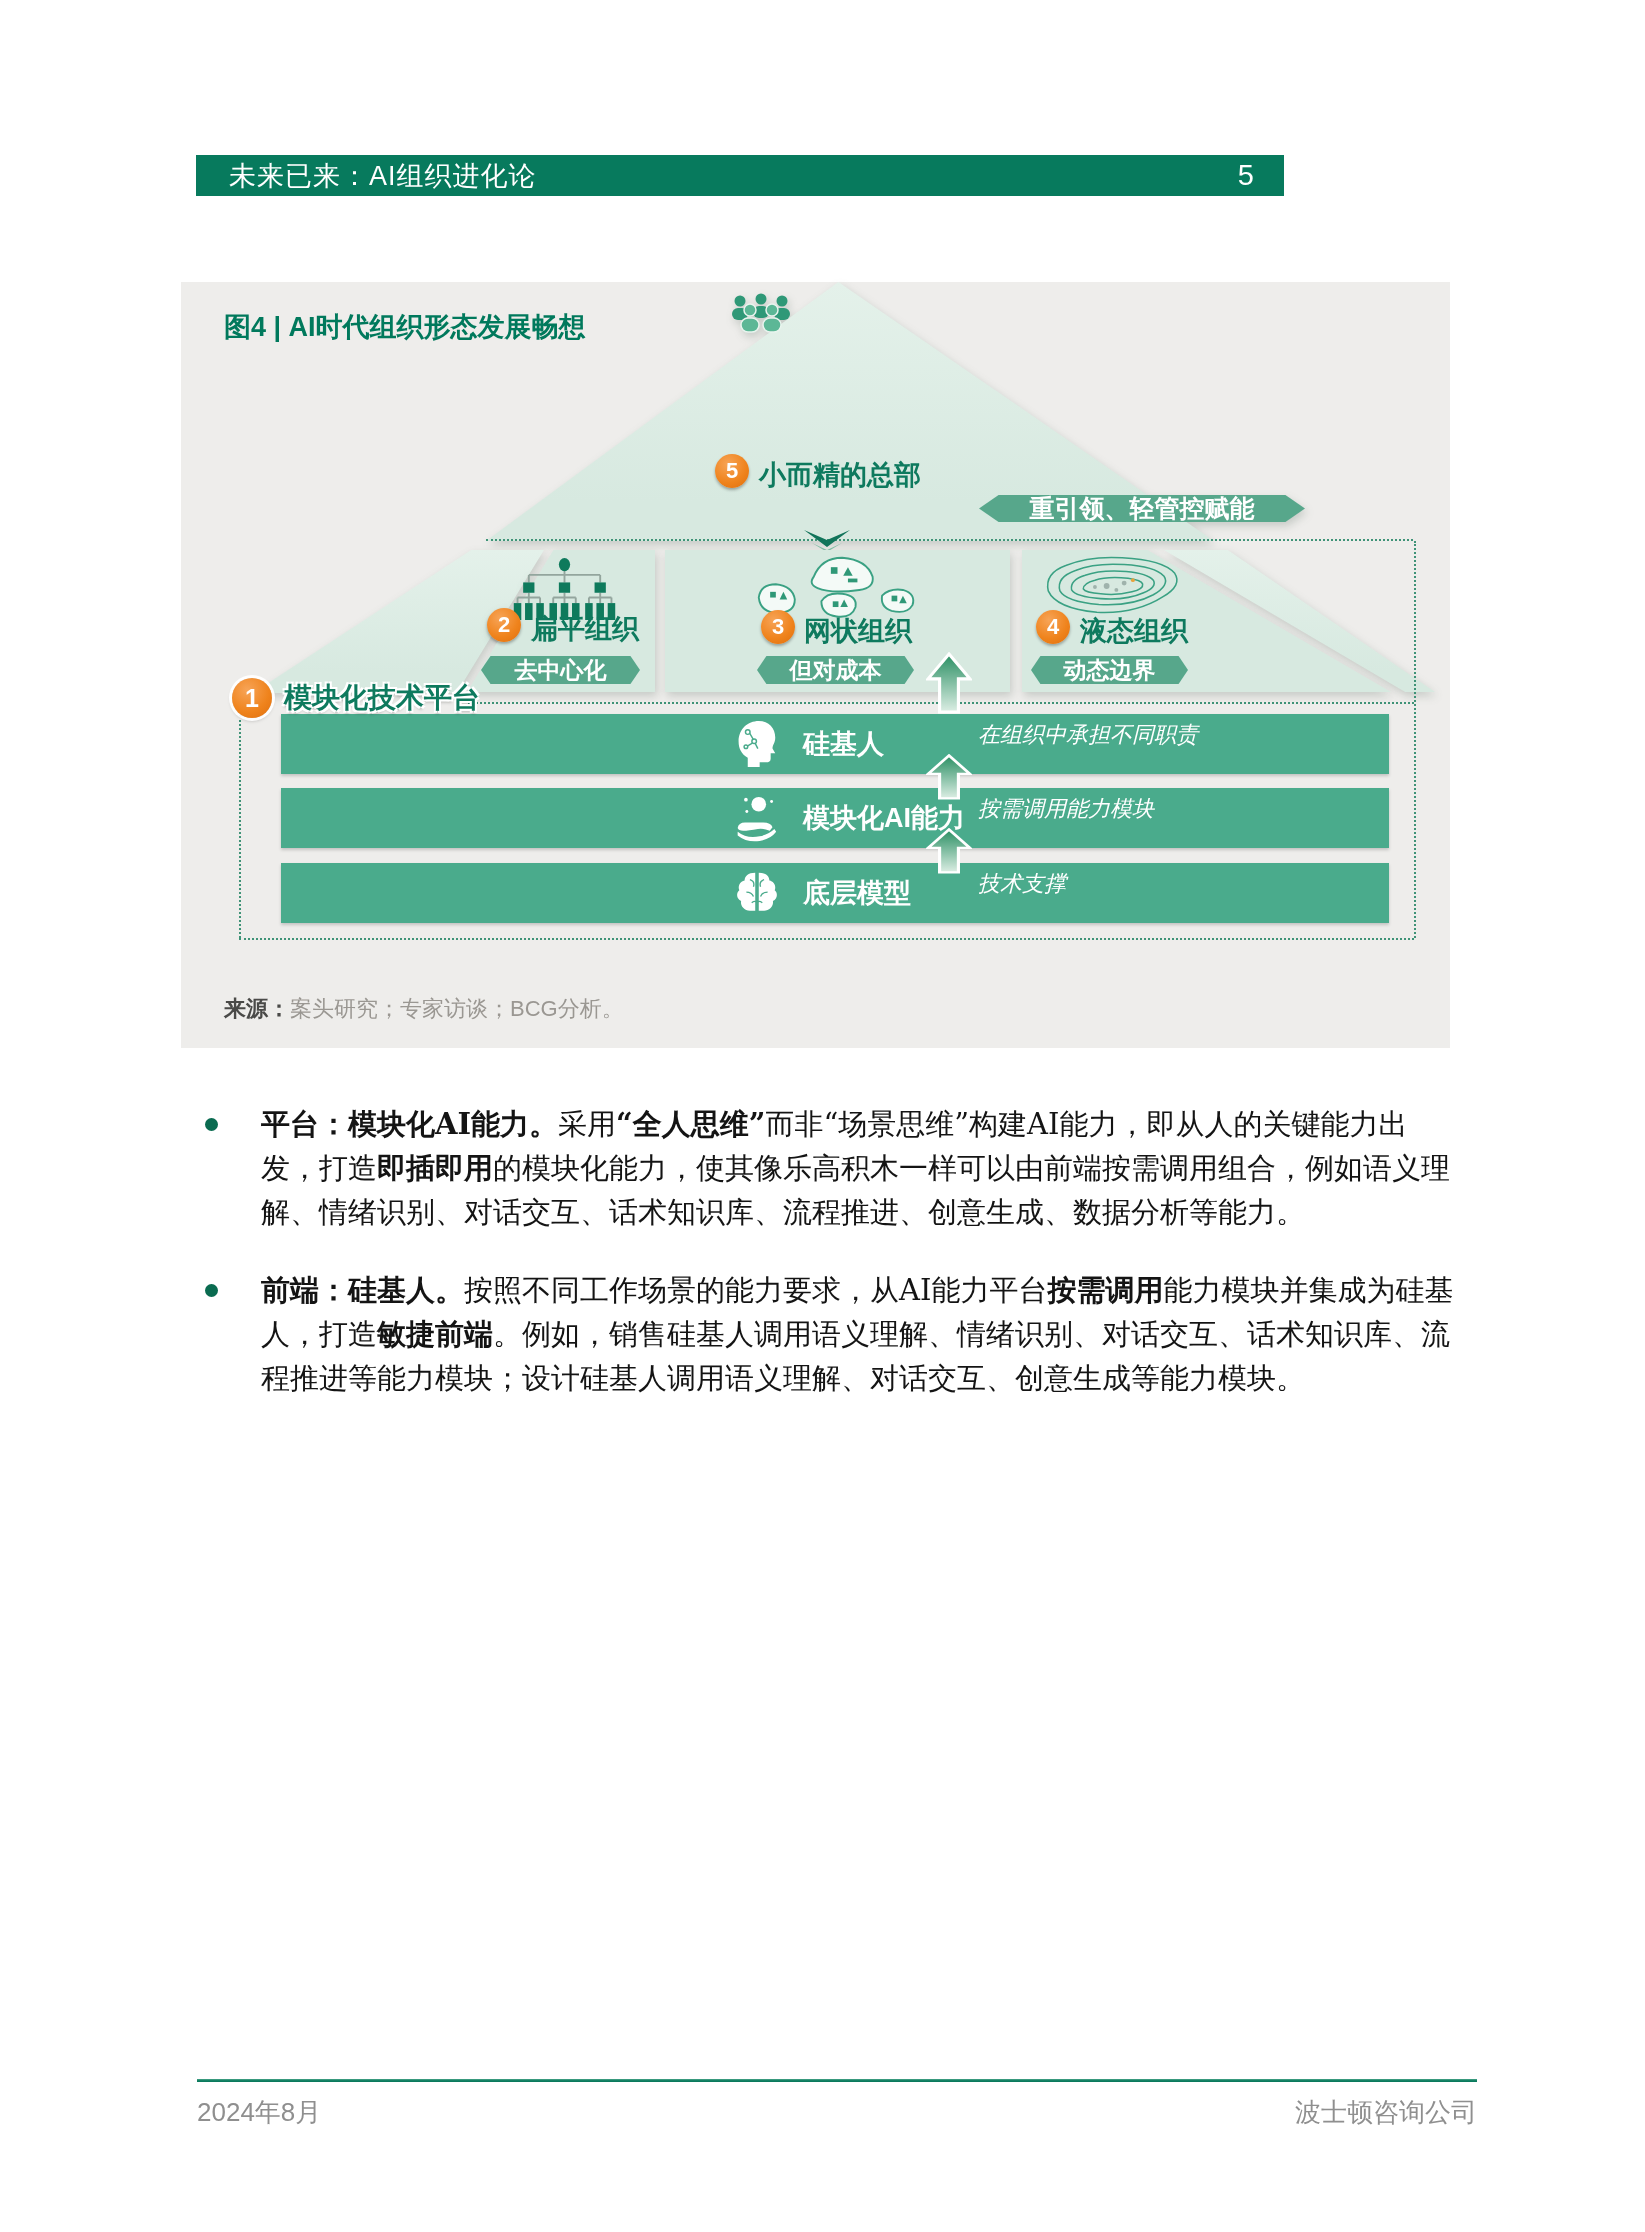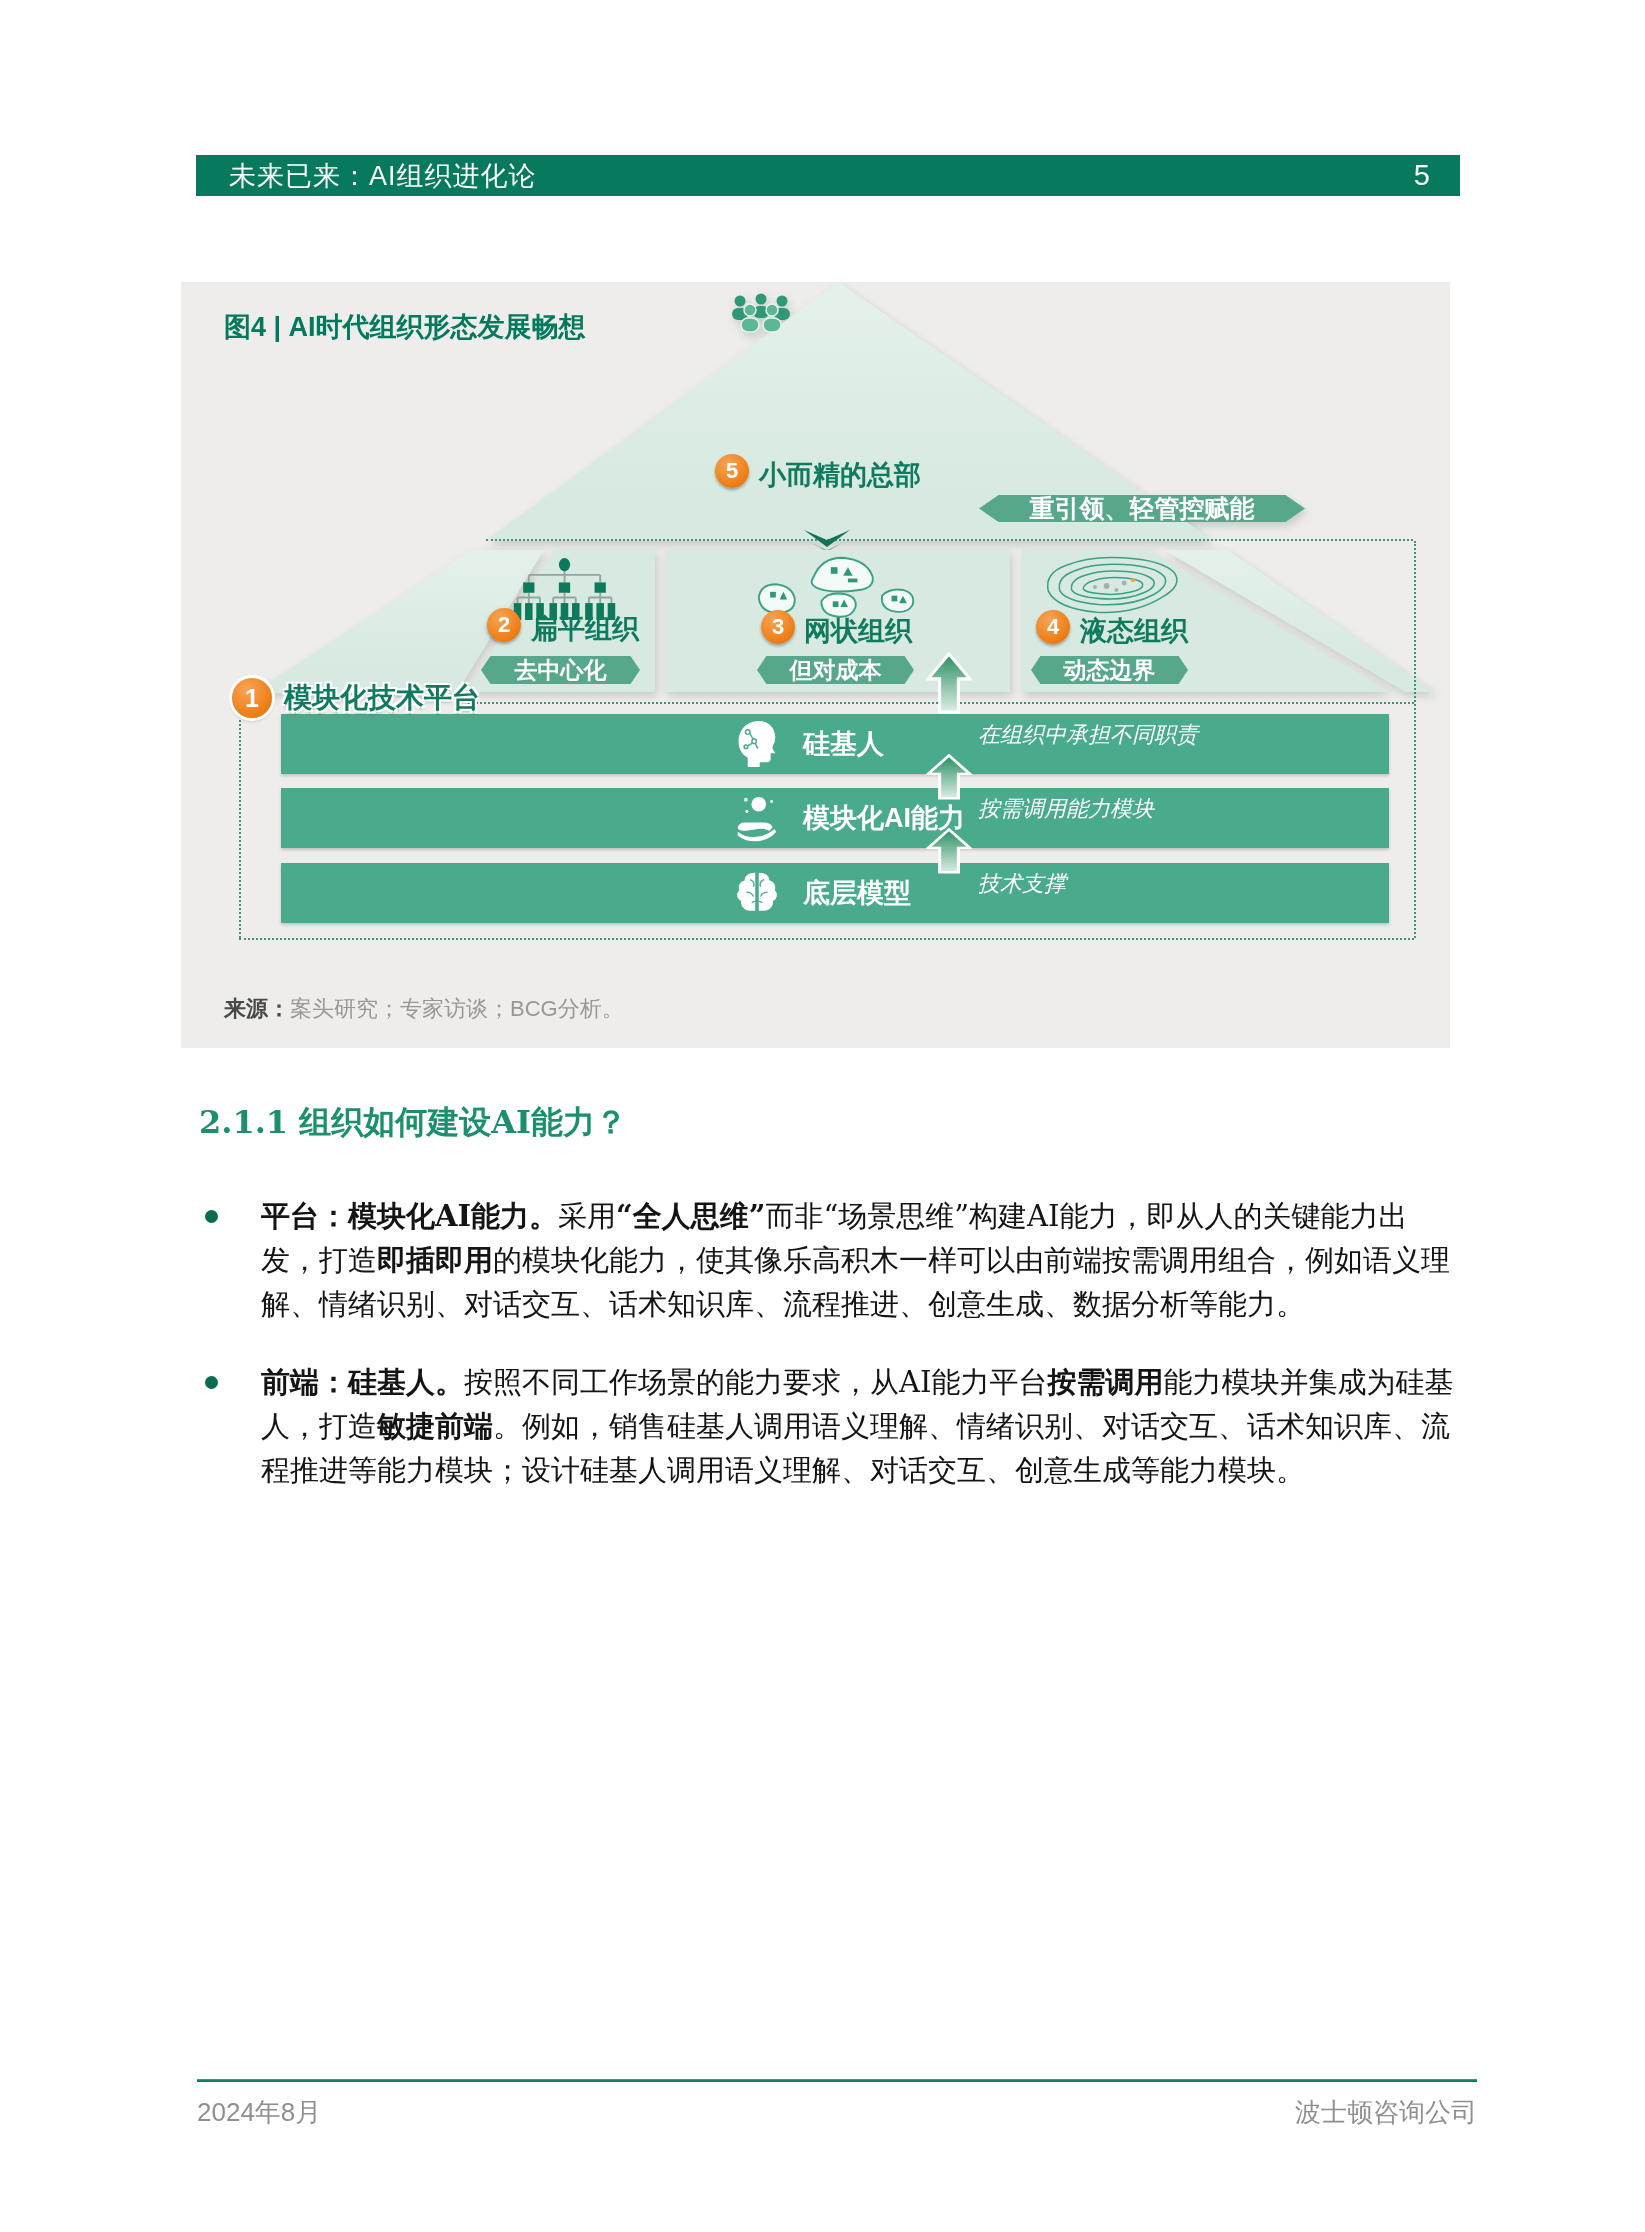--- a/index.html
+++ b/index.html
@@ -6,21 +6,21 @@
     --header-green:#077a5d; --fig-bg:#eeedeb; --mint:#d7e9e0; --mint-light:#e4f1ea;
     --bar-green:#4aab8c; --banner-green:#57a78b; --dark-green:#0e7a5e;
     --orange:#ef831c; --link-green:#2aa183; --heading-green:#1b8f6e;
     --dot-green:#3f9377; --body-ink:#141414; --muted:#8f8f8f;
   }
   *{margin:0;padding:0;box-sizing:border-box;}
   body{background:#fff;font-family:"Liberation Sans","DejaVu Sans",sans-serif;}
   .page{position:relative;width:1646px;height:2233px;background:#ffffff;overflow:hidden;}
 
   
-  .header-bar{position:absolute;left:196px;top:155px;width:1264px;height:41px;
+  .header-bar{position:absolute;left:196px;top:155px;width:1088px;height:41px;
     background:var(--header-green);color:#fff;display:flex;align-items:center;}
   .header-title{margin-left:33px;font-size:27px;letter-spacing:1px;}
   .page-number{position:absolute;right:30px;font-size:29px;}
 
   
   .figure{position:absolute;left:181px;top:282px;width:1269px;height:766px;background:var(--fig-bg);}
   .fig-title{position:absolute;left:43px;top:27px;font-size:27px;font-weight:bold;color:#00795c;}
 
   .mint-piece{position:absolute;filter:drop-shadow(2px 4px 4px rgba(60,80,70,.22));}
   .mint-piece::before{content:'';position:absolute;inset:0;
@@ -292,21 +292,20 @@
         <polygon points="22,2 42,26 31,26 31,58 13,58 13,26 2,26" fill="url(#arrowg)" stroke="#ffffff" stroke-width="3"></polygon>
       </svg>
     </span>
 
     <div class="fig-source">
       <b>来源：</b><span>案头研究；专家访谈；BCG分析。</span>
     </div>
   </div>
 
   <div class="body-block">
-    <h3 class="section-heading">2.1.1 组织如何建设AI能力？</h3>
     <ul class="bullet-list">
       <li><span class="seg-bold">平台：模块化AI能力。</span><span class="seg-normal">采用</span><span class="seg-bold">“全人思维”</span><span class="seg-normal">而非“场景思维”构建AI能力，即从人的关键能力出发，打造</span><span class="seg-bold">即插即用</span><span class="seg-normal">的模块化能力，使其像乐高积木一样可以由前端按需调用组合，例如语义理解、情绪识别、对话交互、话术知识库、流程推进、创意生成、数据分析等能力。</span></li>
       <li><span class="seg-bold">前端：硅基人。</span><span class="seg-normal">按照不同工作场景的能力要求，从AI能力平台</span><span class="seg-bold">按需调用</span><span class="seg-normal">能力模块并集成为硅基人，打造</span><span class="seg-bold">敏捷前端</span><span class="seg-normal">。例如，销售硅基人调用语义理解、情绪识别、对话交互、话术知识库、流程推进等能力模块；设计硅基人调用语义理解、对话交互、创意生成等能力模块。</span></li>
     </ul>
   </div>
 
   <div class="footer-rule"></div>
   <span class="footer-left">2024年8月</span>
   <span class="footer-right">波士顿咨询公司</span>
 

